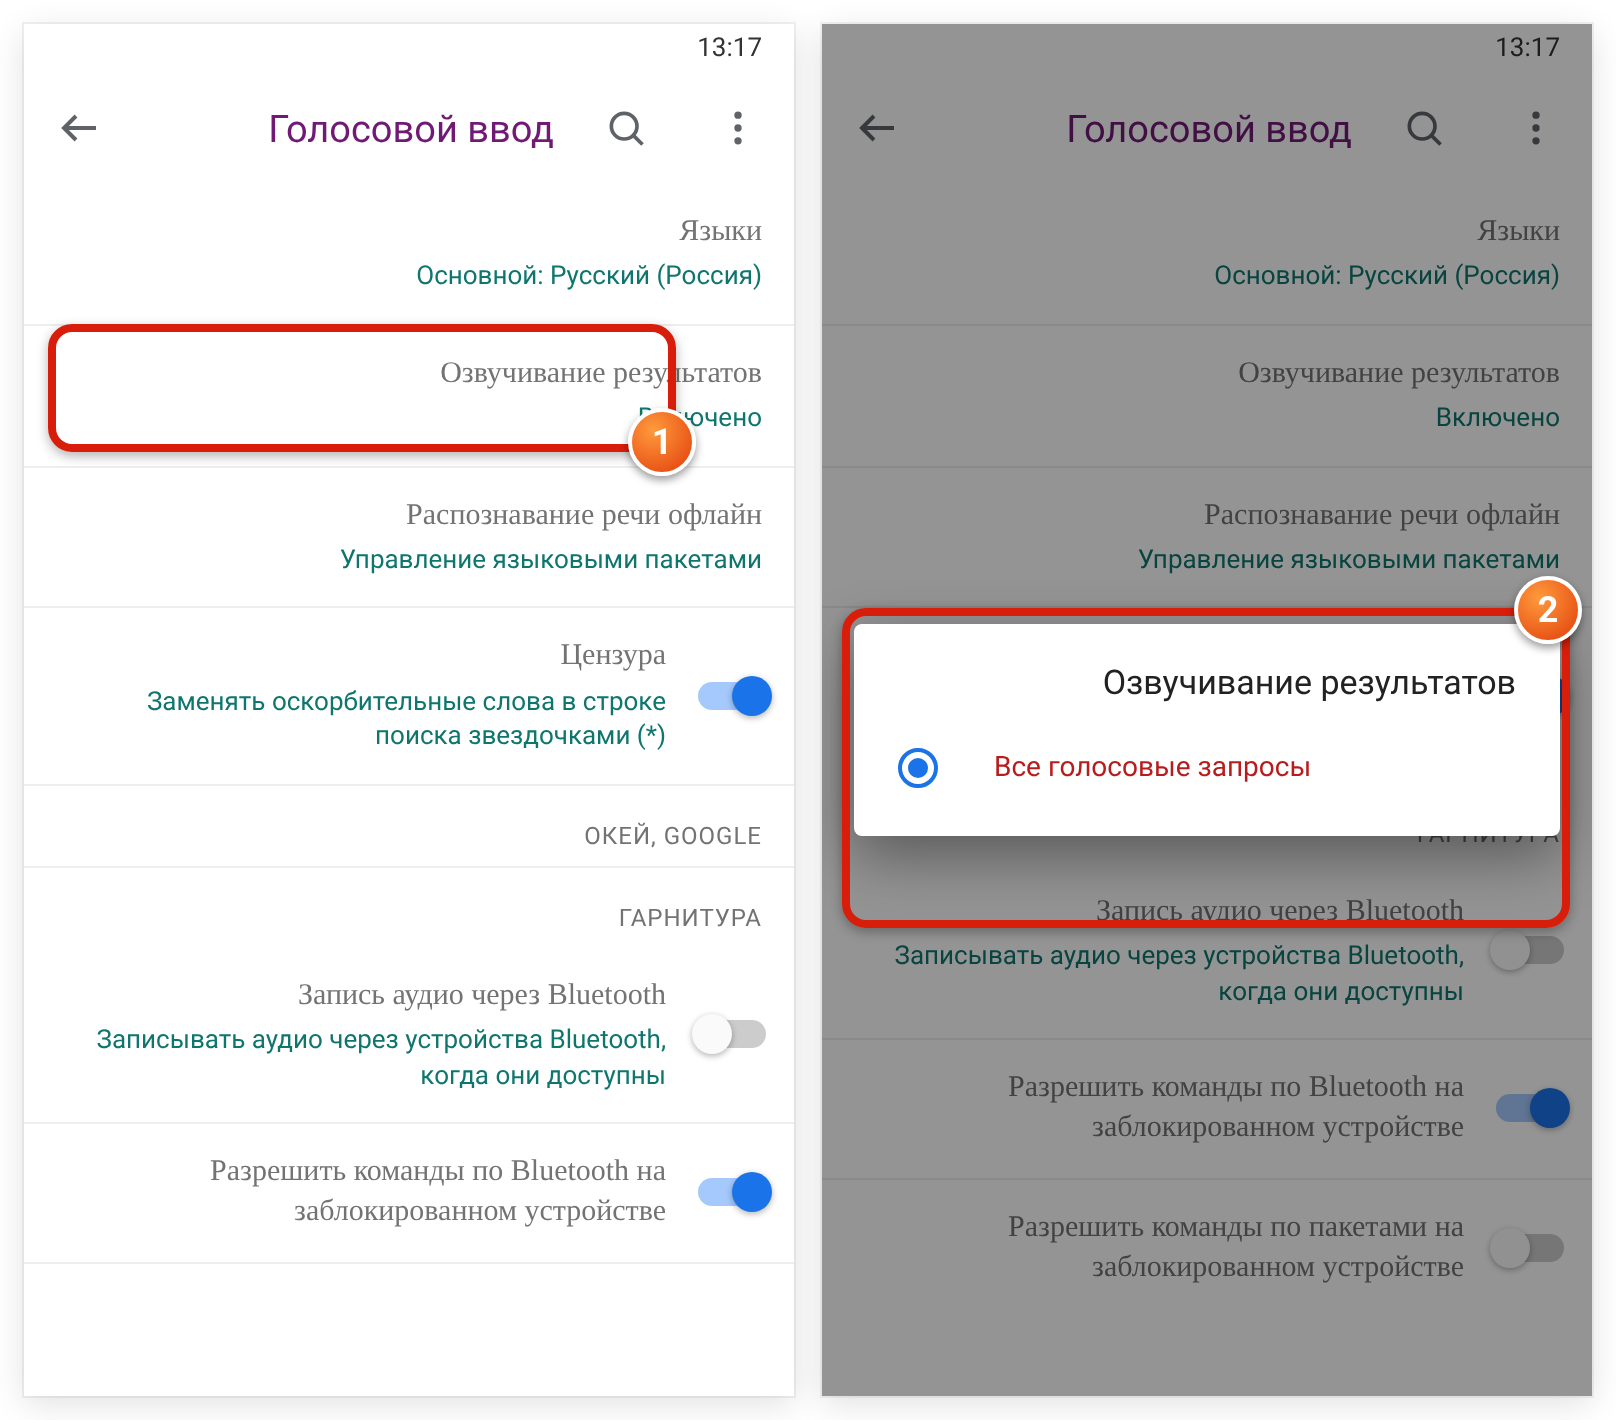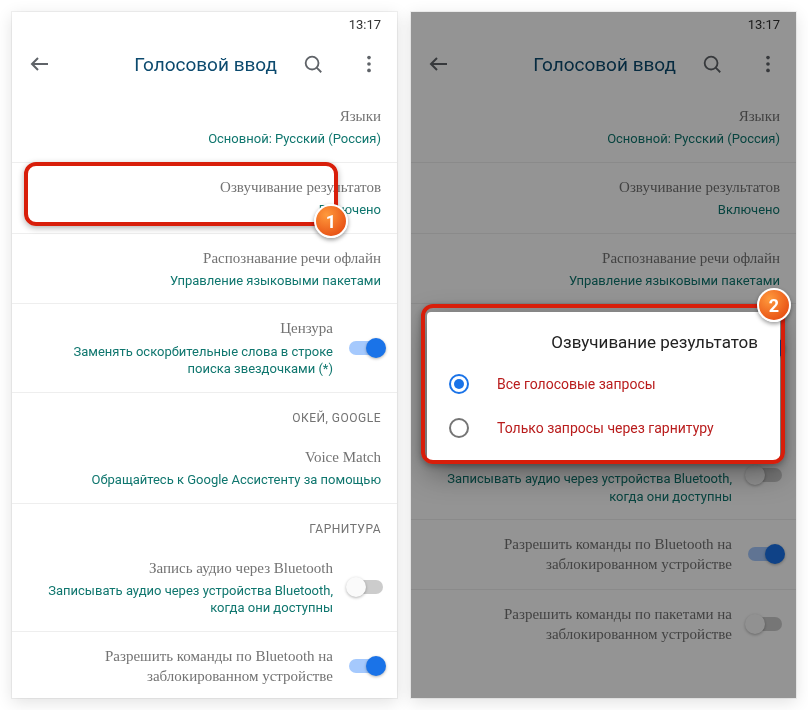--- a/index.html
+++ b/index.html
@@ -37,21 +37,21 @@
   .app-bar {
     height: 56px;
     display: flex;
     align-items: center;
     padding: 0 8px;
     gap: 16px;
   }
   .app-bar .title {
     flex: 1;
     font-size: 19px;
-    color: #0c4a6e;
+    color: #701a75;
   }
   .icon-btn {
     width: 40px;
     height: 40px;
     display: flex;
     align-items: center;
     justify-content: center;
     color: #5f6368;
   }
   .content {
@@ -223,24 +223,20 @@
     <div class="row toggle">
       <div class="primary">Цензура</div>
       <div class="secondary">Заменять оскорбительные слова в строке поиска звездочками (*)</div>
       <div class="switch on">
           <div class="knob"></div>
         </div>
     </div>
     <div class="divider"></div>
 
     <div class="section">ОКЕЙ, GOOGLE</div>
-    <div class="row">
-      <div class="primary">Voice Match</div>
-      <div class="secondary">Обращайтесь к Google Ассистенту за помощью</div>
-    </div>
     <div class="divider"></div>
 
     <div class="section">ГАРНИТУРА</div>
     <div class="row toggle">
       <div class="primary">Запись аудио через Bluetooth</div>
       <div class="secondary">Записывать аудио через устройства Bluetooth, когда они доступны</div>
       <div class="switch off">
           <div class="knob"></div>
         </div>
     </div>
@@ -338,21 +334,17 @@
   </div>
 
   <div class="dim"></div>
 
   <div class="dialog">
     <div class="dialog-title">Озвучивание результатов</div>
     <div class="radio-row">
       <div class="radio selected"></div>
       <span>Все голосовые запросы</span>
     </div>
-    <div class="radio-row">
-      <div class="radio"></div>
-      <span>Только запросы через гарнитуру</span>
-    </div>
   </div>
 
   <div class="callout" style="left:10px;top:292px;width:364px;height:160px;"></div>
   <div class="badge" style="left:346px;top:276px;">2</div>
 </div>
 
 </body></html>

